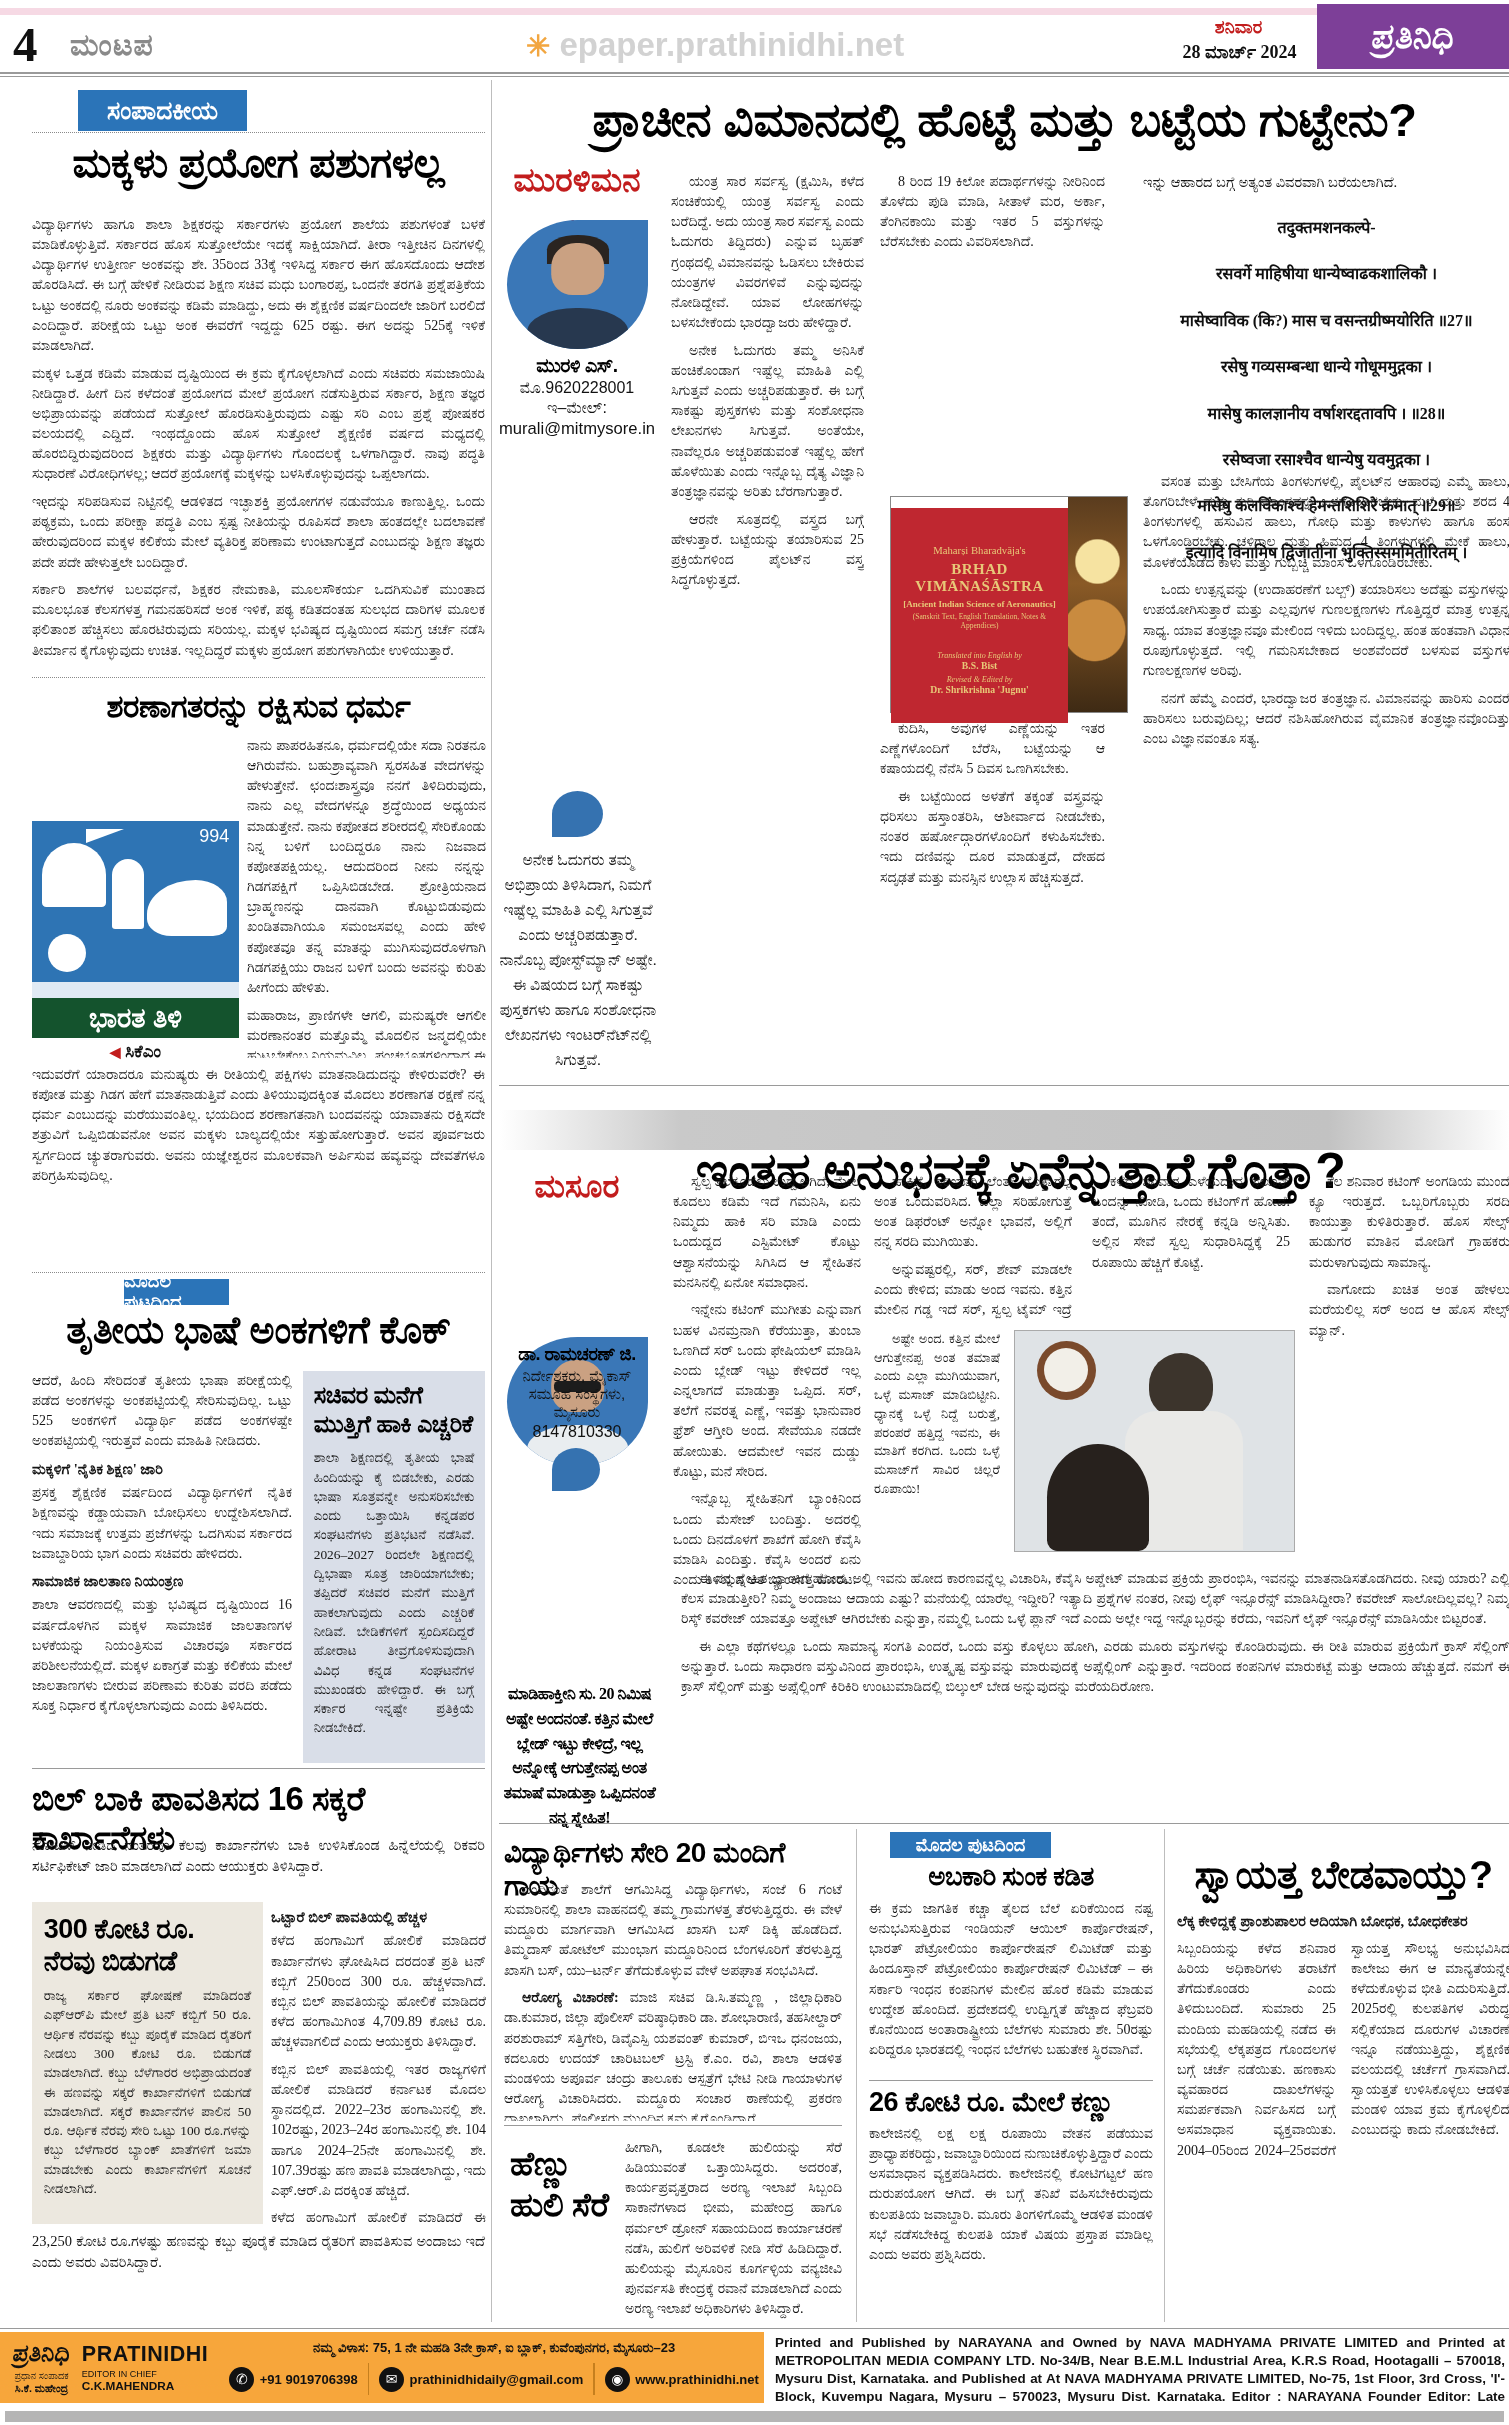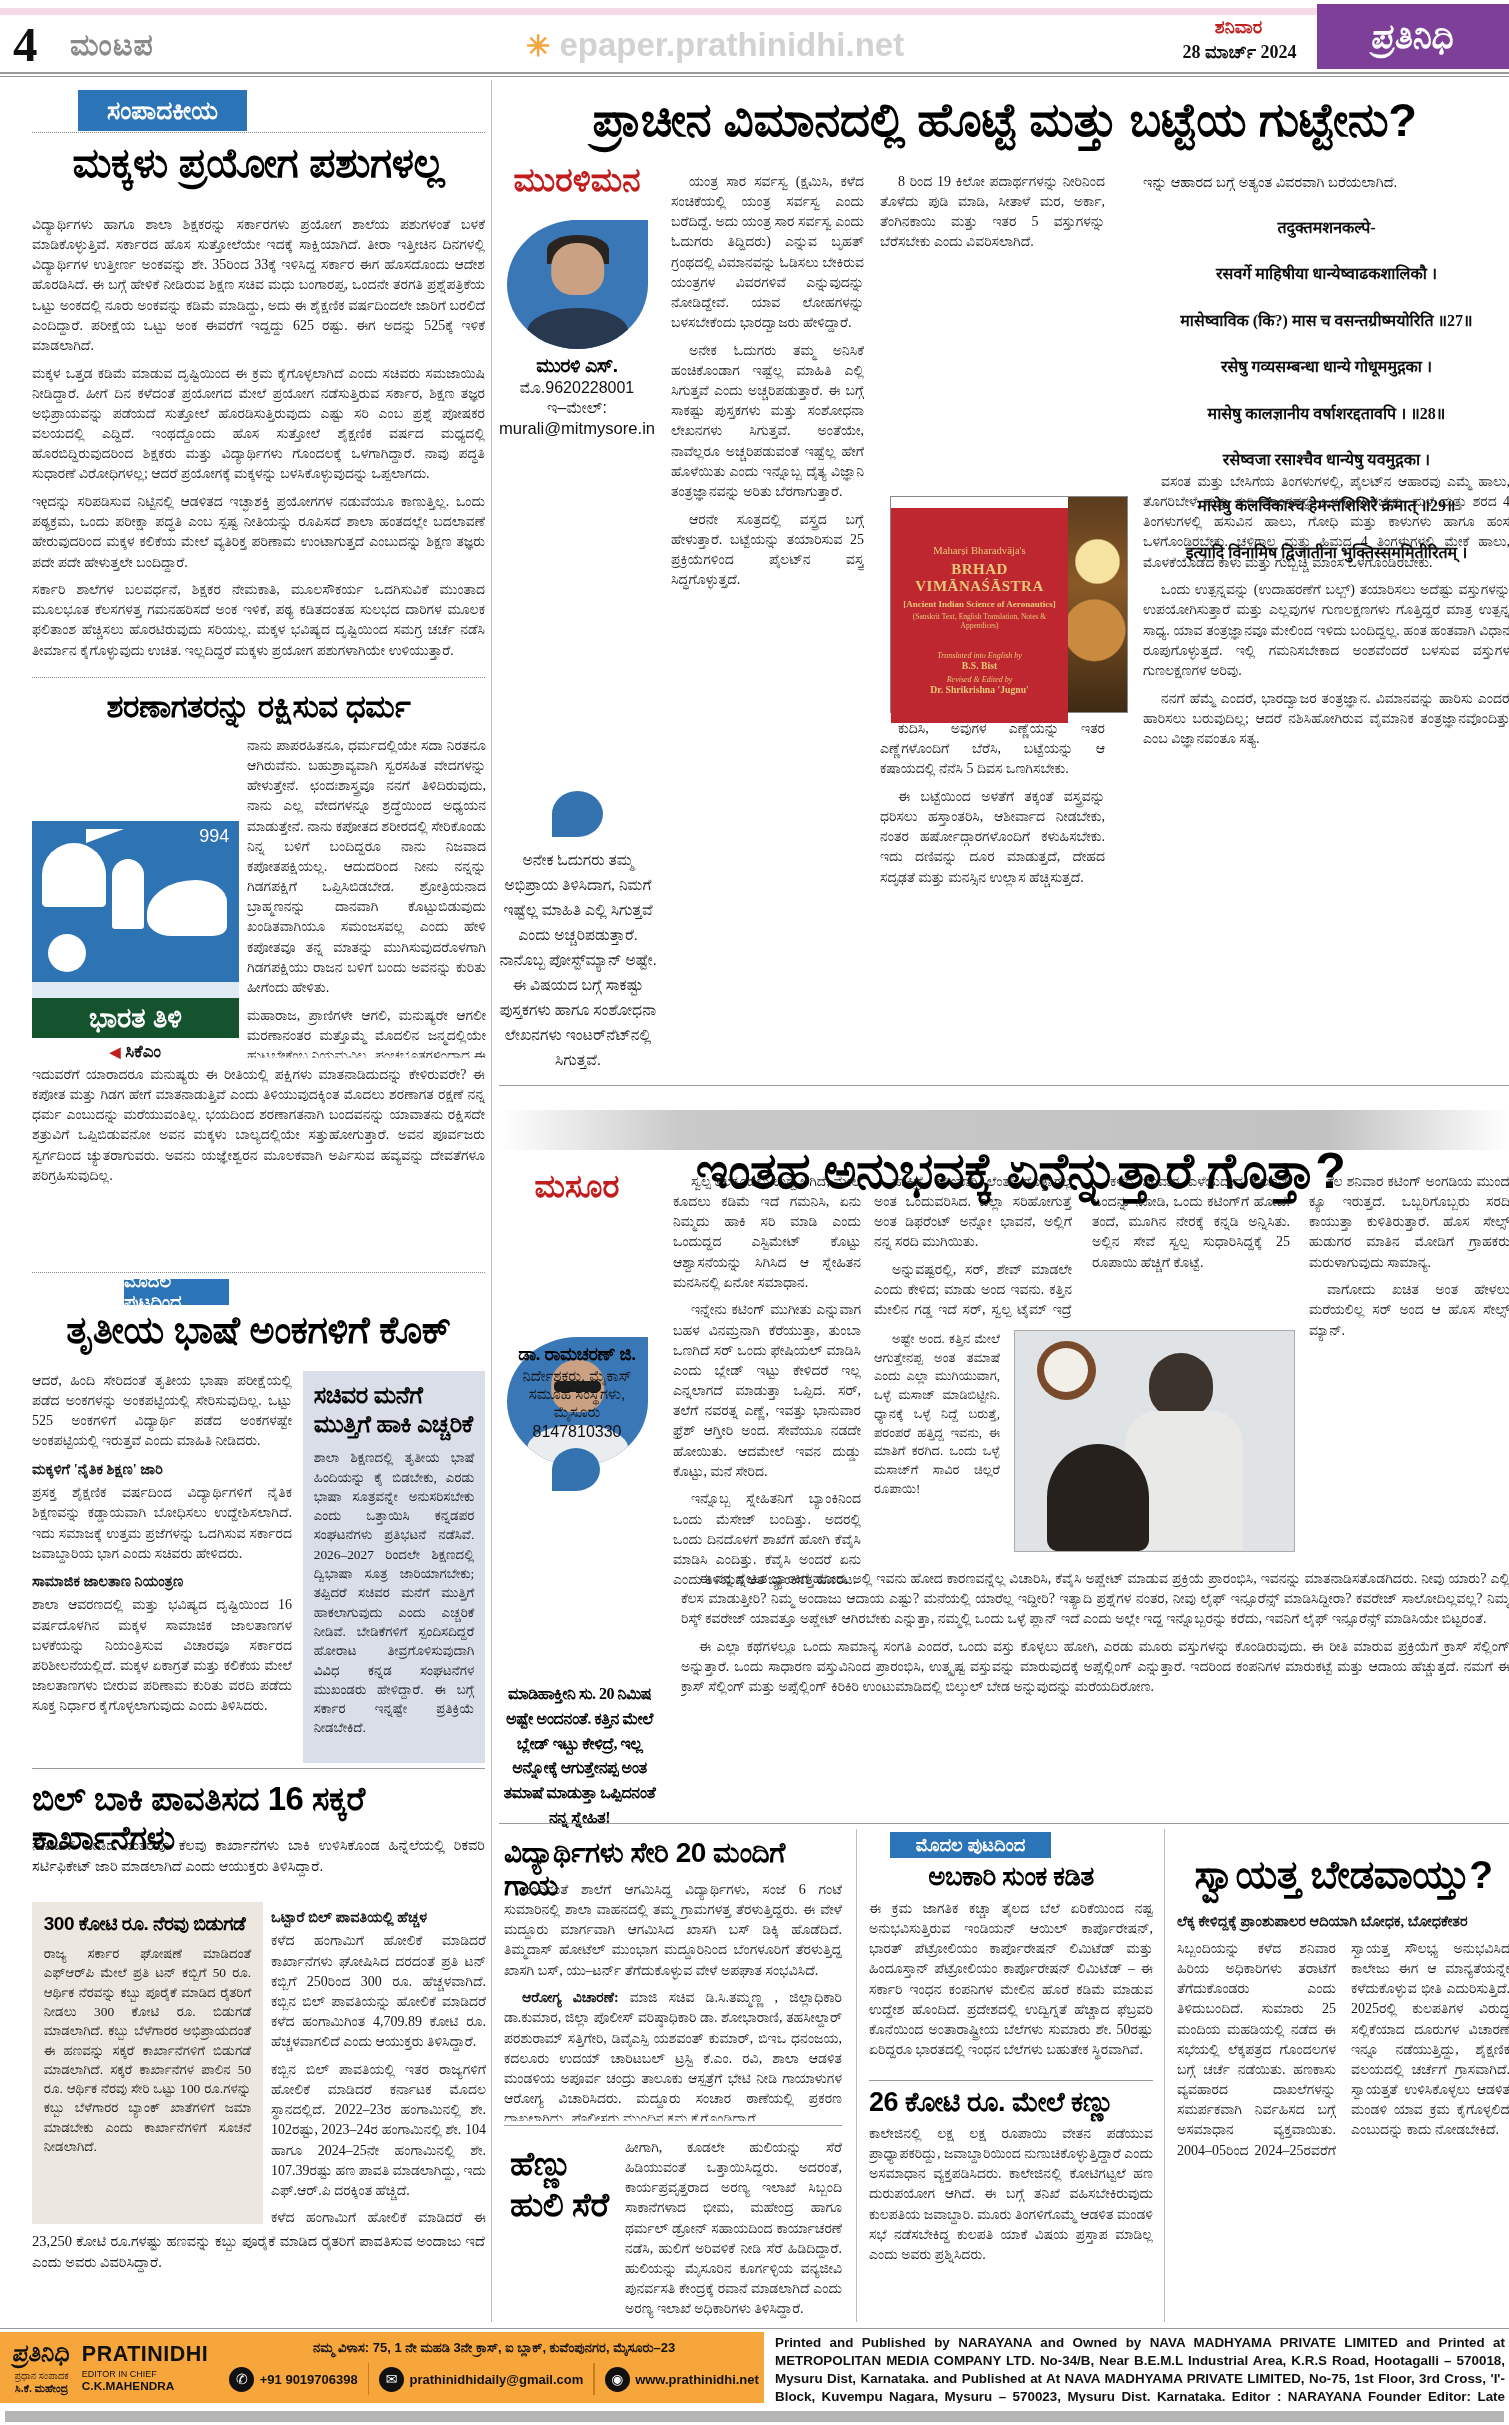--- a/index.html
+++ b/index.html
@@ -112,21 +112,21 @@
   </div>
   <div class="abs" style="left:303px;top:1371px;width:182px;height:392px;background:#d9dee8;padding:9.7px 10.7px;box-sizing:border-box;">
     <div class="hl" style="font-size:23.6px;line-height:1.25;">ಸಚಿವರ ಮನೆಗೆ ಮುತ್ತಿಗೆ ಹಾಕಿ ಎಚ್ಚರಿಕೆ</div>
     <div class="bt" style="margin-top:8.6px;font-size:13.4px;">ಶಾಲಾ ಶಿಕ್ಷಣದಲ್ಲಿ ತೃತೀಯ ಭಾಷೆ ಹಿಂದಿಯನ್ನು ಕೈ ಬಿಡಬೇಕು, ಎರಡು ಭಾಷಾ ಸೂತ್ರವನ್ನೇ ಅನುಸರಿಸಬೇಕು ಎಂದು ಒತ್ತಾಯಿಸಿ ಕನ್ನಡಪರ ಸಂಘಟನೆಗಳು ಪ್ರತಿಭಟನೆ ನಡೆಸಿವೆ. 2026–2027 ರಿಂದಲೇ ಶಿಕ್ಷಣದಲ್ಲಿ ದ್ವಿಭಾಷಾ ಸೂತ್ರ ಜಾರಿಯಾಗಬೇಕು; ತಪ್ಪಿದರೆ ಸಚಿವರ ಮನೆಗೆ ಮುತ್ತಿಗೆ ಹಾಕಲಾಗುವುದು ಎಂದು ಎಚ್ಚರಿಕೆ ನೀಡಿವೆ. ಬೇಡಿಕೆಗಳಿಗೆ ಸ್ಪಂದಿಸದಿದ್ದರೆ ಹೋರಾಟ ತೀವ್ರಗೊಳಿಸುವುದಾಗಿ ವಿವಿಧ ಕನ್ನಡ ಸಂಘಟನೆಗಳ ಮುಖಂಡರು ಹೇಳಿದ್ದಾರೆ. ಈ ಬಗ್ಗೆ ಸರ್ಕಾರ ಇನ್ನಷ್ಟೇ ಪ್ರತಿಕ್ರಿಯೆ ನೀಡಬೇಕಿದೆ.</div>
   </div>
 
   <div class="abs rule" style="left:32px;top:1768px;width:453px;height:1.1px;"></div>
   <div class="abs hl" style="left:32px;top:1780px;width:453px;font-size:33px;">ಬಿಲ್ ಬಾಕಿ ಪಾವತಿಸದ 16 ಸಕ್ಕರೆ ಕಾರ್ಖಾನೆಗಳು</div>
   <div class="abs bt nohang" style="left:32px;top:1835px;width:453px;font-size:14.5px;">ನೋಟಿಸ್ ನೀಡಿದ ನಂತರವೂ ಕೆಲವು ಕಾರ್ಖಾನೆಗಳು ಬಾಕಿ ಉಳಿಸಿಕೊಂಡ ಹಿನ್ನೆಲೆಯಲ್ಲಿ ರಿಕವರಿ ಸರ್ಟಿಫಿಕೇಟ್ ಜಾರಿ ಮಾಡಲಾಗಿದೆ ಎಂದು ಆಯುಕ್ತರು ತಿಳಿಸಿದ್ದಾರೆ.</div>
   <div class="abs" style="left:32px;top:1902px;width:231px;height:322px;background:#ece8df;padding:10.7px 11.8px;box-sizing:border-box;">
-    <div class="hl" style="font-size:19px;line-height:1.2;">300 ಕೋಟಿ ರೂ. ನೆರವು ಬಿಡುಗಡೆ</div>
+    <div class="hl" style="font-size:27px;line-height:1.2;">300 ಕೋಟಿ ರೂ. ನೆರವು ಬಿಡುಗಡೆ</div>
     <div class="bt" style="margin-top:8.6px;font-size:13.4px;">ರಾಜ್ಯ ಸರ್ಕಾರ ಘೋಷಣೆ ಮಾಡಿದಂತೆ ಎಫ್‌ಆರ್‌ಪಿ ಮೇಲೆ ಪ್ರತಿ ಟನ್ ಕಬ್ಬಿಗೆ 50 ರೂ. ಆರ್ಥಿಕ ನೆರವನ್ನು ಕಬ್ಬು ಪೂರೈಕೆ ಮಾಡಿದ ರೈತರಿಗೆ ನೀಡಲು 300 ಕೋಟಿ ರೂ. ಬಿಡುಗಡೆ ಮಾಡಲಾಗಿದೆ. ಕಬ್ಬು ಬೆಳೆಗಾರರ ಅಭಿಪ್ರಾಯದಂತೆ ಈ ಹಣವನ್ನು ಸಕ್ಕರೆ ಕಾರ್ಖಾನೆಗಳಿಗೆ ಬಿಡುಗಡೆ ಮಾಡಲಾಗಿದೆ. ಸಕ್ಕರೆ ಕಾರ್ಖಾನೆಗಳ ಪಾಲಿನ 50 ರೂ. ಆರ್ಥಿಕ ನೆರವು ಸೇರಿ ಒಟ್ಟು 100 ರೂ.ಗಳನ್ನು ಕಬ್ಬು ಬೆಳೆಗಾರರ ಬ್ಯಾಂಕ್ ಖಾತೆಗಳಿಗೆ ಜಮಾ ಮಾಡಬೇಕು ಎಂದು ಕಾರ್ಖಾನೆಗಳಿಗೆ ಸೂಚನೆ ನೀಡಲಾಗಿದೆ.</div>
   </div>
   <div class="abs bt nohang" style="left:271px;top:1902px;width:215px;height:322px;overflow:hidden;">
     <div class="subh">ಒಟ್ಟಾರೆ ಬಿಲ್ ಪಾವತಿಯಲ್ಲಿ ಹೆಚ್ಚಳ</div>
     <div>
         <p>ಕಳೆದ ಹಂಗಾಮಿಗೆ ಹೋಲಿಕೆ ಮಾಡಿದರೆ ಕಾರ್ಖಾನೆಗಳು ಘೋಷಿಸಿದ ದರದಂತೆ ಪ್ರತಿ ಟನ್ ಕಬ್ಬಿಗೆ 250ರಿಂದ 300 ರೂ. ಹೆಚ್ಚಳವಾಗಿದೆ. ಕಬ್ಬಿನ ಬಿಲ್ ಪಾವತಿಯನ್ನು ಹೋಲಿಕೆ ಮಾಡಿದರೆ ಕಳೆದ ಹಂಗಾಮಿಗಿಂತ 4,709.89 ಕೋಟಿ ರೂ. ಹೆಚ್ಚಳವಾಗಲಿದೆ ಎಂದು ಆಯುಕ್ತರು ತಿಳಿಸಿದ್ದಾರೆ.</p>
         <p>ಕಬ್ಬಿನ ಬಿಲ್ ಪಾವತಿಯಲ್ಲಿ ಇತರ ರಾಜ್ಯಗಳಿಗೆ ಹೋಲಿಕೆ ಮಾಡಿದರೆ ಕರ್ನಾಟಕ ಮೊದಲ ಸ್ಥಾನದಲ್ಲಿದೆ. 2022–23ರ ಹಂಗಾಮಿನಲ್ಲಿ ಶೇ. 102ರಷ್ಟು, 2023–24ರ ಹಂಗಾಮಿನಲ್ಲಿ ಶೇ. 104 ಹಾಗೂ 2024–25ನೇ ಹಂಗಾಮಿನಲ್ಲಿ ಶೇ. 107.39ರಷ್ಟು ಹಣ ಪಾವತಿ ಮಾಡಲಾಗಿದ್ದು, ಇದು ಎಫ್.ಆರ್.ಪಿ ದರಕ್ಕಿಂತ ಹೆಚ್ಚಿದೆ.</p>
         <p>ಕಳೆದ ಹಂಗಾಮಿಗೆ ಹೋಲಿಕೆ ಮಾಡಿದರೆ ಈ ಹಂಗಾಮಿನಲ್ಲಿ, ಕಬ್ಬು ನುರಿಸುವಿಕೆ ಮತ್ತು ಸಕ್ಕರೆ ಉತ್ಪಾದನೆ ಪ್ರಮಾಣದಲ್ಲಿ ಶೇ. 9ರಷ್ಟು ಏರಿಕೆಯಾಗಿದೆ. ಕಬ್ಬು ಬೆಳೆಗಾರರ ಹಿತದೃಷ್ಟಿಯಿಂದ ಸರ್ಕಾರ ಕೈಗೊಂಡ ಕ್ರಮಗಳ ಪರಿಣಾಮ ಸಕ್ಕರೆ ಇಳುವರಿ ಪ್ರಮಾಣದಲ್ಲಿ ಹೆಚ್ಚಳವಾಗಿದೆ. 2025–26ನೇ ಹಂಗಾಮಿನ ಅಂತ್ಯಕ್ಕೆ ಸುಮಾರು 574 ಲಕ್ಷ ಮೆಟ್ರಿಕ್ ಟನ್ ಕಬ್ಬು ನುರಿಸಿ</p>
       </div>
   </div>

